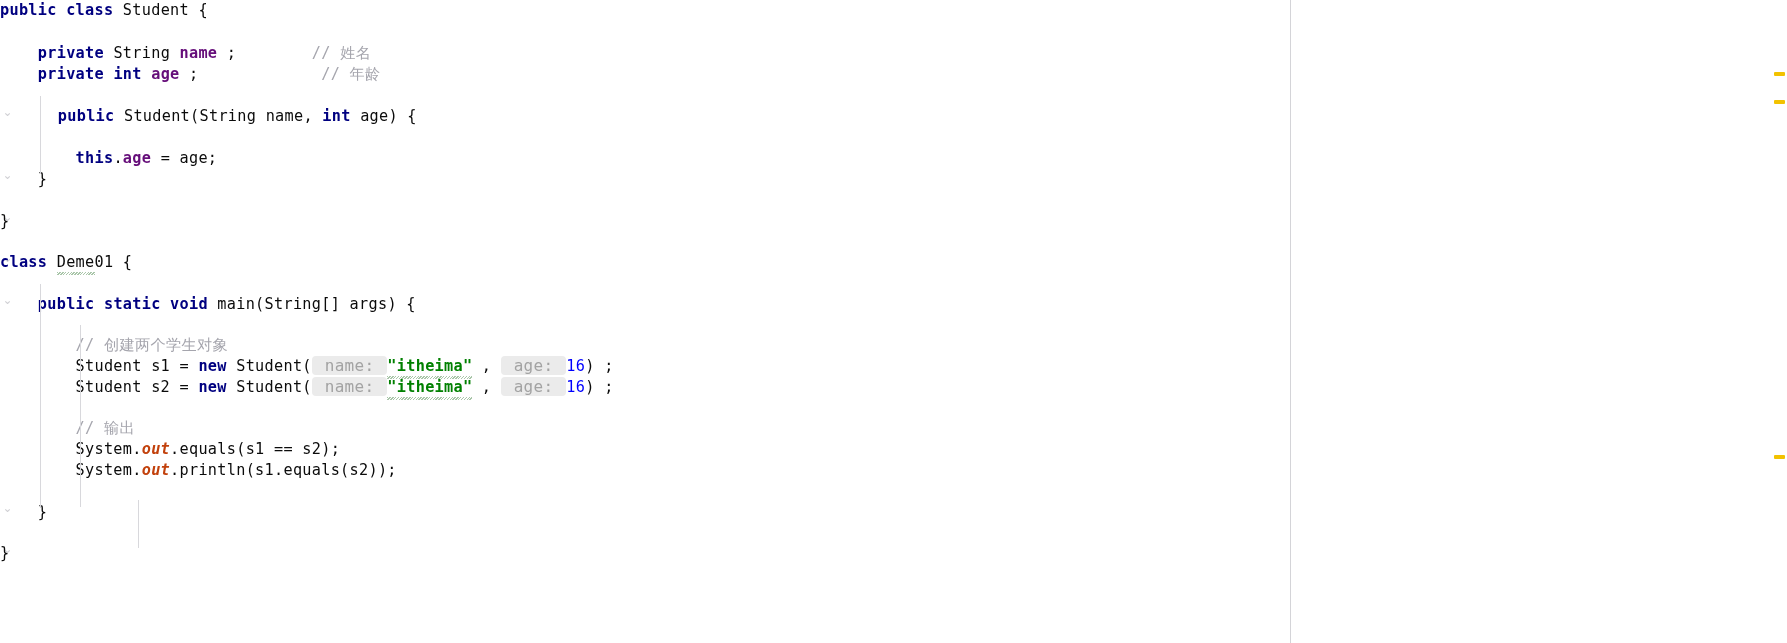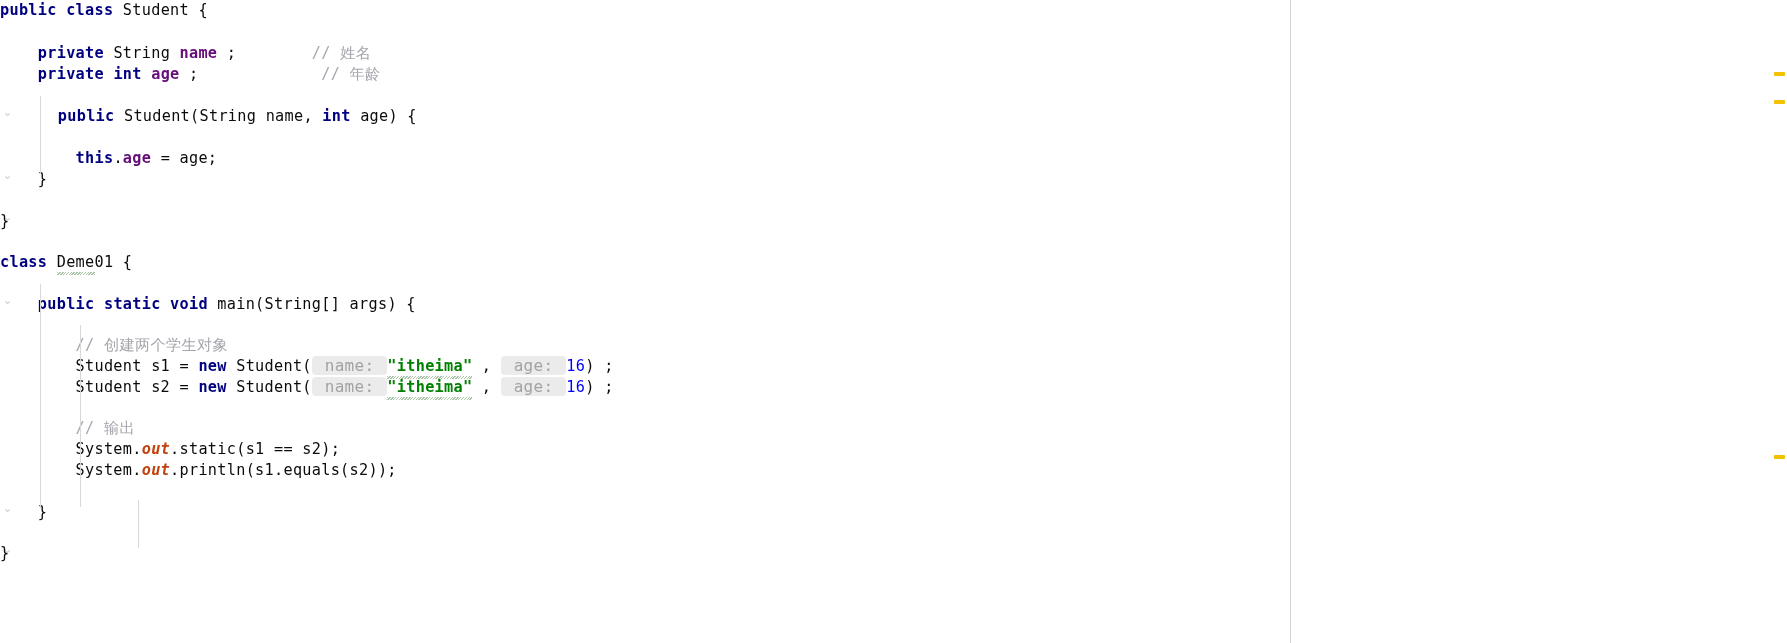--- a/index.html
+++ b/index.html
@@ -176,21 +176,21 @@
       <div class="code-line" style="top: 232px;"></div>
       <div class="code-line" style="top: 252px;"><span class="kw">class</span><span class="punc"> </span><span class="ident squiggle">Deme</span><span class="ident">01 {</span></div>
       <div class="code-line" style="top: 273px;"></div>
       <div class="code-line" style="top: 294px; text-align: center;"><span class="punc">    </span><span class="kw">public</span><span class="punc"> </span><span class="kw">static</span><span class="punc"> </span><span class="kw">void</span><span class="ident"> main(String[] args) {</span></div>
       <div class="code-line" style="top: 315px;"></div>
       <div class="code-line" style="top: 335px;"><span class="punc">        </span><span class="cmt">// 创建两个学生对象</span></div>
       <div class="code-line" style="top: 356px;"><span class="ident">        Student s1 = </span><span class="kw">new</span><span class="ident"> Student(</span><span class="hint"> name: </span><span class="str squiggle">"itheima"</span><span class="ident"> , </span><span class="hint"> age: </span><span class="num">16</span><span class="ident">) ;</span></div>
       <div class="code-line" style="top: 377px;"><span class="ident">        Student s2 = </span><span class="kw">new</span><span class="ident"> Student(</span><span class="hint"> name: </span><span class="str squiggle">"itheima"</span><span class="ident"> , </span><span class="hint"> age: </span><span class="num">16</span><span class="ident">) ;</span></div>
       <div class="code-line" style="top: 398px;"></div>
       <div class="code-line" style="top: 418px;"><span class="punc">        </span><span class="cmt">// 输出</span></div>
-      <div class="code-line" style="top: 439px;"><span class="ident">        System.</span><span class="statfld">out</span><span class="ident">.static(s1 == s2);</span></div>
+      <div class="code-line" style="top: 439px;"><span class="ident">        System.</span><span class="statfld">out</span><span class="ident">.equals(s1 == s2);</span></div>
       <div class="code-line" style="top: 460px;"><span class="ident">        System.</span><span class="statfld">out</span><span class="ident">.println(s1.equals(s2));</span></div>
       <div class="code-line" style="top: 481px;"></div>
       <div class="code-line" style="top: 502px;"><span class="punc">    }</span></div>
       <div class="code-line" style="top: 523px;"></div>
       <div class="code-line" style="top: 543px;"><span class="punc">}</span></div>
     </div>
 
   <div id="indent-host">
       <div class="indent-guide" style="left: 40px; top: 96px; height: 78px;"></div>
       <div class="indent-guide" style="left: 40px; top: 284px; height: 224px;"></div>

